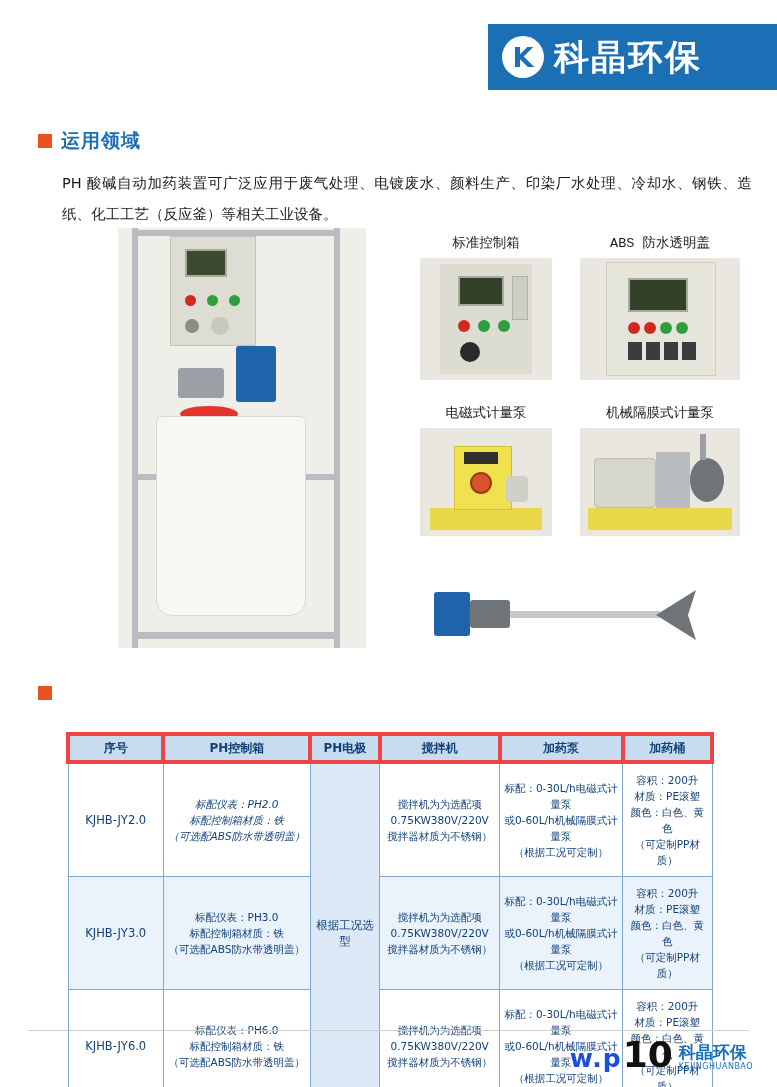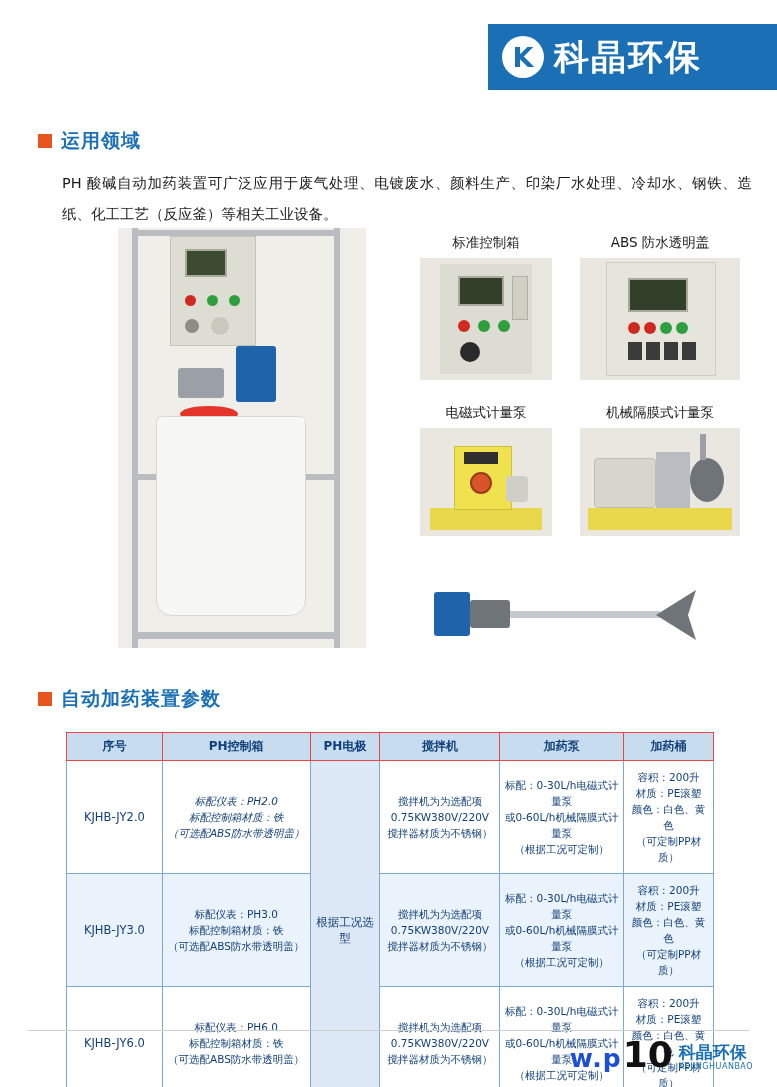--- a/index.html
+++ b/index.html
@@ -135,21 +135,21 @@
   }
 
   
   #photo-ctrlbox { left: 420px; top: 30px; width: 132px; height: 122px; }
   #photo-abscover { left: 580px; top: 30px; width: 160px; height: 122px; }
   #photo-empump { left: 420px; top: 200px; width: 132px; height: 108px; }
   #photo-mechpump { left: 580px; top: 200px; width: 160px; height: 108px; }
   #photo-stirrer { left: 424px; top: 350px; width: 278px; height: 78px; background: transparent; }
 
   .cap-ctrlbox  { left: 420px; top: 6px; width: 132px; }
-  .cap-abscover { left: 580px; top: 6px; width: 160px; }
+  .cap-abscover { left: 580px; top: 6px; width: 160px; font-family: Liberation Mono, monospace; }
   .cap-empump   { left: 420px; top: 176px; width: 132px; }
   .cap-mechpump { left: 574px; top: 176px; width: 172px; }
   .cap-stirrer  { left: 424px; top: 326px; width: 278px; }
 
   .pbox { position: absolute; }
   .screen-dark { background: #32402a; }
   .panel-light { background: #dcdcd2; }
 
   
   .stir-motor { position: absolute; left: 10px; top: 14px; width: 36px; height: 44px; background: #1f63ab; border-radius: 3px; }
@@ -161,21 +161,21 @@
   .param-table {
     position: absolute;
     top: 732px; left: 66px;
     width: 648px;
     border-collapse: collapse;
     font-size: 10.5px;
     color: #11407a;
   }
   .param-table th {
     background: #c8dcf0;
-    border: 1px solid #ef4444;
+    border: 4px solid #ef4444;
     color: #11407a;
     font-weight: bold;
     font-size: 12px;
     height: 28px;
     text-align: center;
   }
   .param-table td {
     border: 1px solid #7fa8d0;
     text-align: center;
     vertical-align: middle;
@@ -314,21 +314,20 @@
   <div class="photo" id="photo-stirrer">
     <div class="stir-motor"></div>
     <div class="stir-body"></div>
     <div class="stir-shaft"></div>
     <div class="stir-blade"></div>
   </div>
 </div>
 
 <div class="section-head" id="head-params">
   <span class="marker"></span>
-  <span class="title">自动加药装置参数</span>
 </div>
 
 <table class="param-table">
   <thead>
     <tr>
       <th style="width:96px;">序号</th>
       <th style="width:148px;">PH控制箱</th>
       <th style="width:70px;">PH电极</th>
       <th style="width:120px;">搅拌机</th>
       <th style="width:124px;">加药泵</th>

